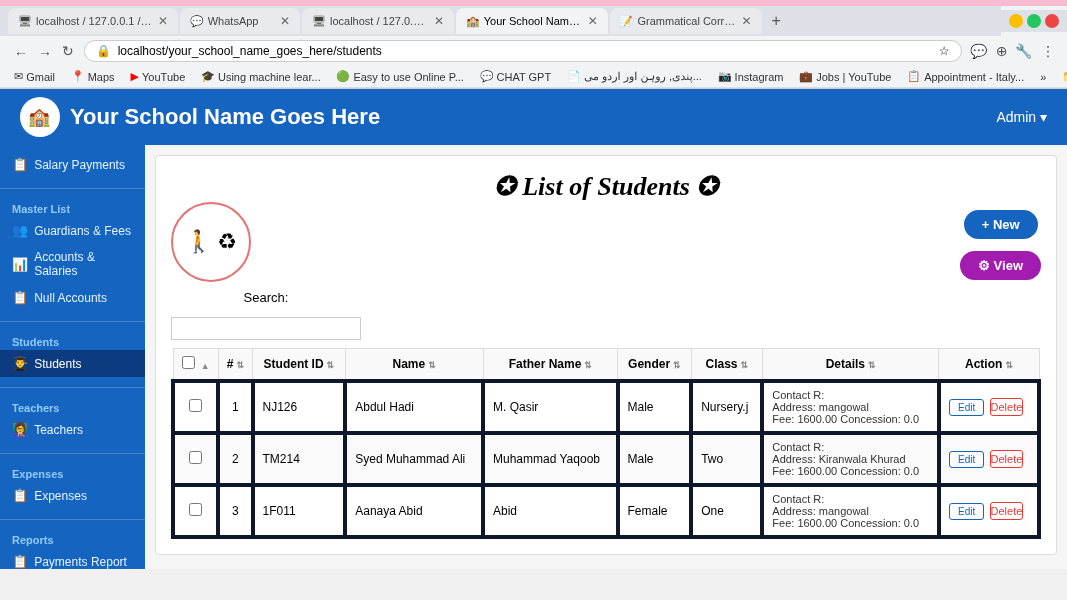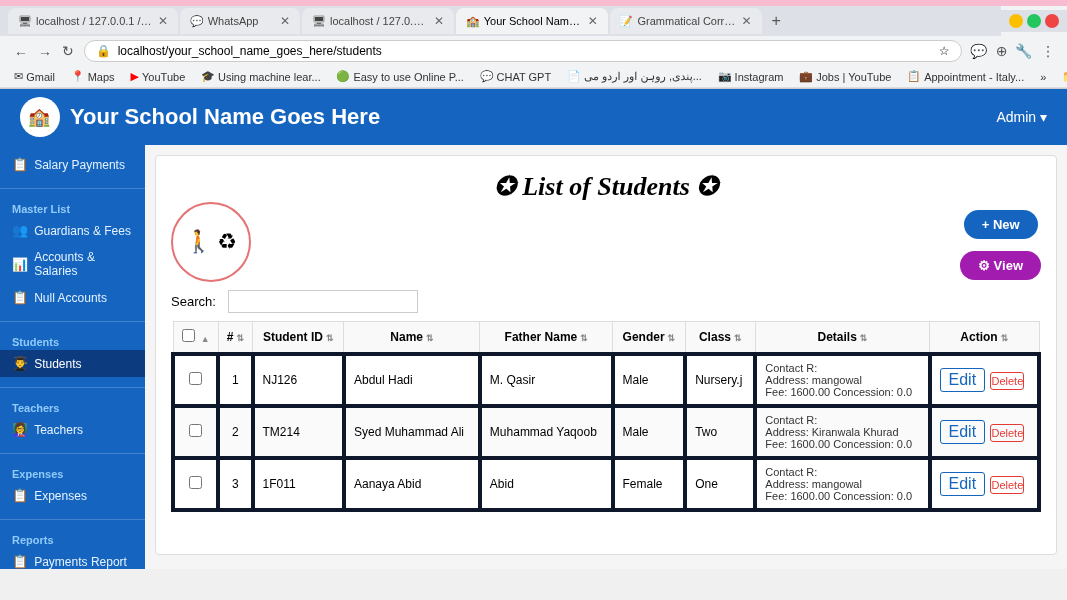--- a/index.html
+++ b/index.html
@@ -54,32 +54,32 @@
 
     .page-title-area { text-align: center; margin-bottom: 0; }
     .page-title { font-size: 26px; font-style: italic; font-weight: bold; font-family: Georgia, serif; }
     .trash-circle { width: 80px; height: 80px; border-radius: 50%; border: 2px solid #e57373; display: flex; align-items: center; justify-content: center; gap: 5px; font-size: 24px; }
     .btn-new { background: #1565c0; color: white; border: none; border-radius: 20px; padding: 7px 18px; font-size: 13px; cursor: pointer; font-weight: bold; }
     .btn-view { background: #a21caf; color: white; border: none; border-radius: 20px; padding: 7px 18px; font-size: 13px; cursor: pointer; font-weight: bold; display: flex; align-items: center; gap: 5px; }
 
     .table-controls { display: flex; align-items: center; justify-content: space-between; margin-bottom: 8px; }
     .show-entries { display: flex; align-items: center; gap: 6px; font-size: 13px; }
     .show-entries select { border: 1px solid #ccc; padding: 2px 4px; font-size: 13px; }
-    .search-area { display: flex; align-items: center; gap: 12px; font-size: 13px; }
+    .search-area { display: flex; align-items: center; gap: 12px; font-size: 13px; flex-direction: column; }
     .search-area input { border: 1px solid #ccc; padding: 3px 6px; font-size: 13px; min-width: 150px; }
 
     table { width: 100%; border-collapse: collapse; font-size: 12px; }
     th { background: #f9f9f9; border: 1px solid #ddd; padding: 7px 8px; text-align: center; font-weight: bold; white-space: nowrap; }
     td { border: 4px solid #0f172a; padding: 6px 8px; vertical-align: middle; }
     tr:nth-child(even) td { background: #fafafa; }
     .checkbox-col { width: 24px; text-align: center; }
     .num-col { width: 30px; text-align: center; }
     .sort-icon { font-size: 9px; color: #888; margin-left: 3px; }
 
-    .btn-edit { background: none; border: 1px solid #1565c0; color: #1565c0; padding: 2px 8px; border-radius: 3px; cursor: pointer; font-size: 16px; margin-right: 2px; }
+    .btn-edit { background: none; border: 1px solid #1565c0; color: #1565c0; padding: 2px 8px; border-radius: 3px; cursor: pointer; font-size: 10px; margin-right: 2px; }
     .btn-delete { background: none; border: 1px solid #e53935; color: #e53935; padding: 2px 0; border-radius: 3px; cursor: pointer; font-size: 11px; }
     .details-cell { font-size: 11px; color: #333; }
 
     
     .pink-bar { background: #f8bbd0; height: 6px; }
   </style>
 </head>
 <body>
 
 <div class="pink-bar"></div>

